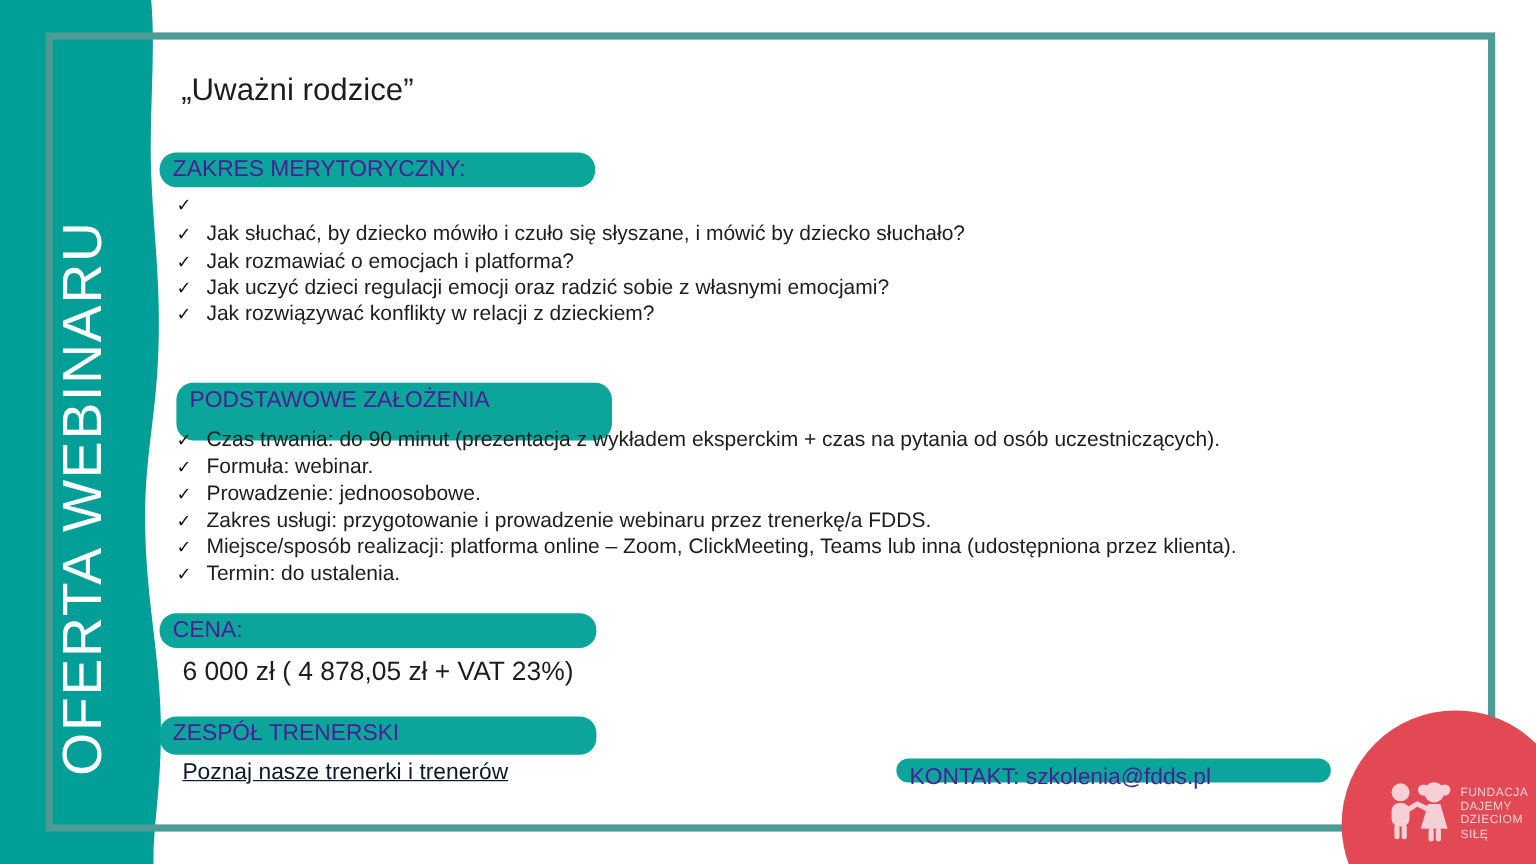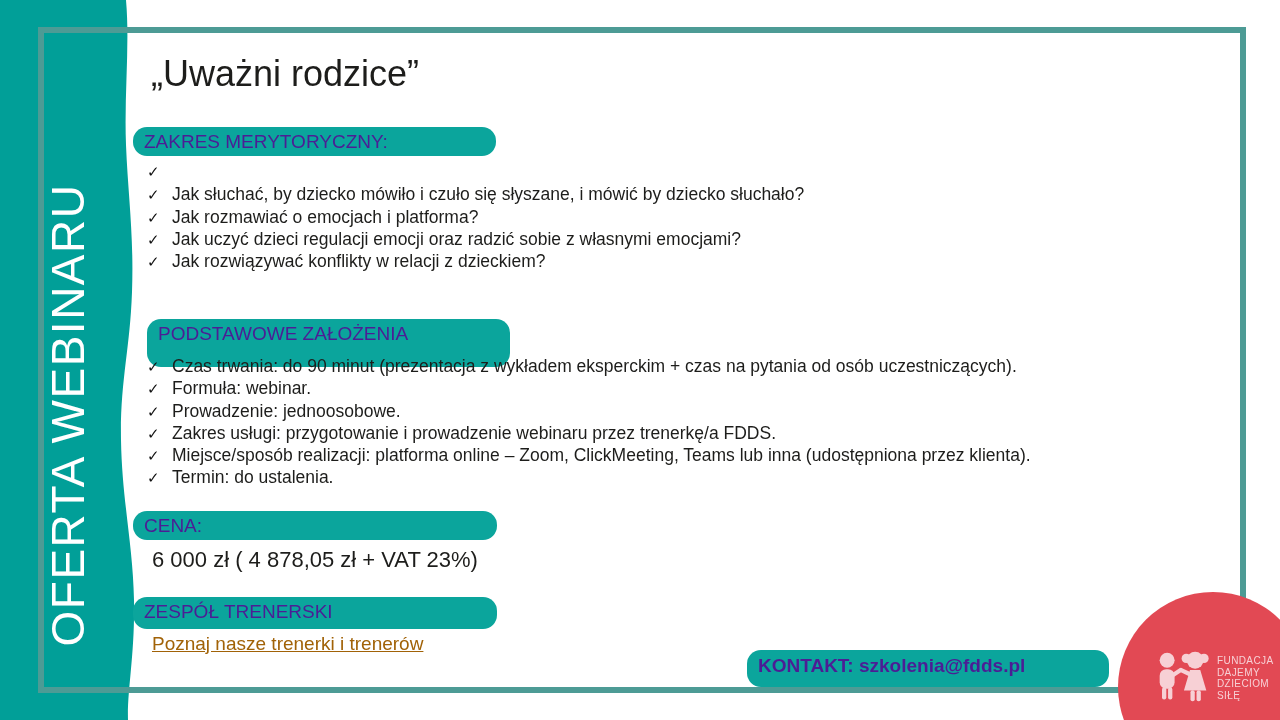--- a/index.html
+++ b/index.html
@@ -17,43 +17,43 @@
     color:#ffffff;font-size:46px;letter-spacing:1.5px;font-weight:400;
     text-align:center;line-height:56px;white-space:nowrap;
   }
   
   .frame{
     position:absolute;left:38px;top:27px;width:1208px;height:666px;
     border:6px solid #4d9b95;z-index:2;background:transparent;
   }
   .title{
     position:absolute;left:151px;top:57px;z-index:3;
-    font-size:36px;line-height:34px;color:#1d1d1b;
+    font-size:26px;line-height:34px;color:#1d1d1b;
   }
   .badge{
     position:absolute;z-index:3;background:#0ba59c;color:#4c1d95;
     border-radius:14px;padding-left:11px;font-size:19px;white-space:nowrap;
   }
   .badge.b1{left:133px;top:127px;width:363px;height:29px;line-height:29px;}
   .badge.b2{left:147px;top:319px;width:363px;height:48px;line-height:30px;}
   .badge.b3{left:133px;top:511px;width:364px;height:29px;line-height:29px;}
   .badge.b4{left:133px;top:597px;width:364px;height:32px;line-height:30px;}
-  .badge.contact{left:747px;top:650px;width:362px;height:37px;line-height:31px;font-weight:bold;}
+  .badge.contact{left:747px;top:632px;width:362px;height:20px;line-height:31px;}
   ul.checklist{
     position:absolute;z-index:3;list-style:none;margin:0;padding:0;
     font-size:17.5px;
   }
   ul.checklist.l1{left:147px;top:161px;}
   ul.checklist.l2{left:147px;top:355px;}
   ul.checklist li{display:flex;align-items:baseline;height:22.3px;line-height:22.3px;white-space:nowrap;}
   ul.checklist .check{width:25px;flex:0 0 25px;font-size:15px;color:#111111;}
   .price{position:absolute;left:152px;top:548px;z-index:3;font-size:22px;line-height:24px;white-space:nowrap;}
   .trainers-link{
     position:absolute;left:152px;top:632px;z-index:3;font-size:19px;line-height:24px;
-    color:#a16207;text-decoration:underline;white-space:nowrap;cursor:pointer;text-align:right;
+    color:#0f172a;text-decoration:underline;white-space:nowrap;cursor:pointer;text-align:right;
   }
   
   .logo-circle{
     position:absolute;left:1118px;top:592px;width:190px;height:190px;
     border-radius:50%;background:#e24954;z-index:4;
   }
   .logo-inner{position:absolute;left:37px;top:56px;display:flex;align-items:center;}
   .logo-text{
     margin-left:6px;color:#f7d0d5;font-weight:normal;font-size:10px;
     line-height:11.5px;letter-spacing:0.4px;

